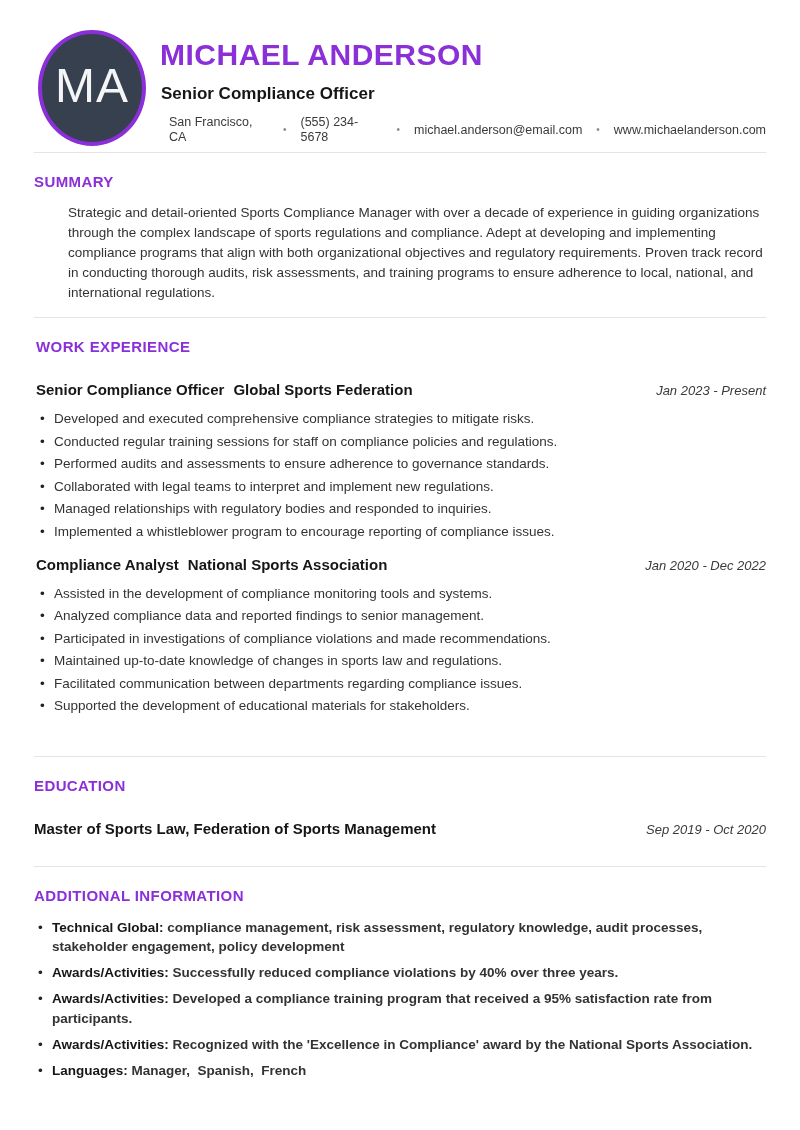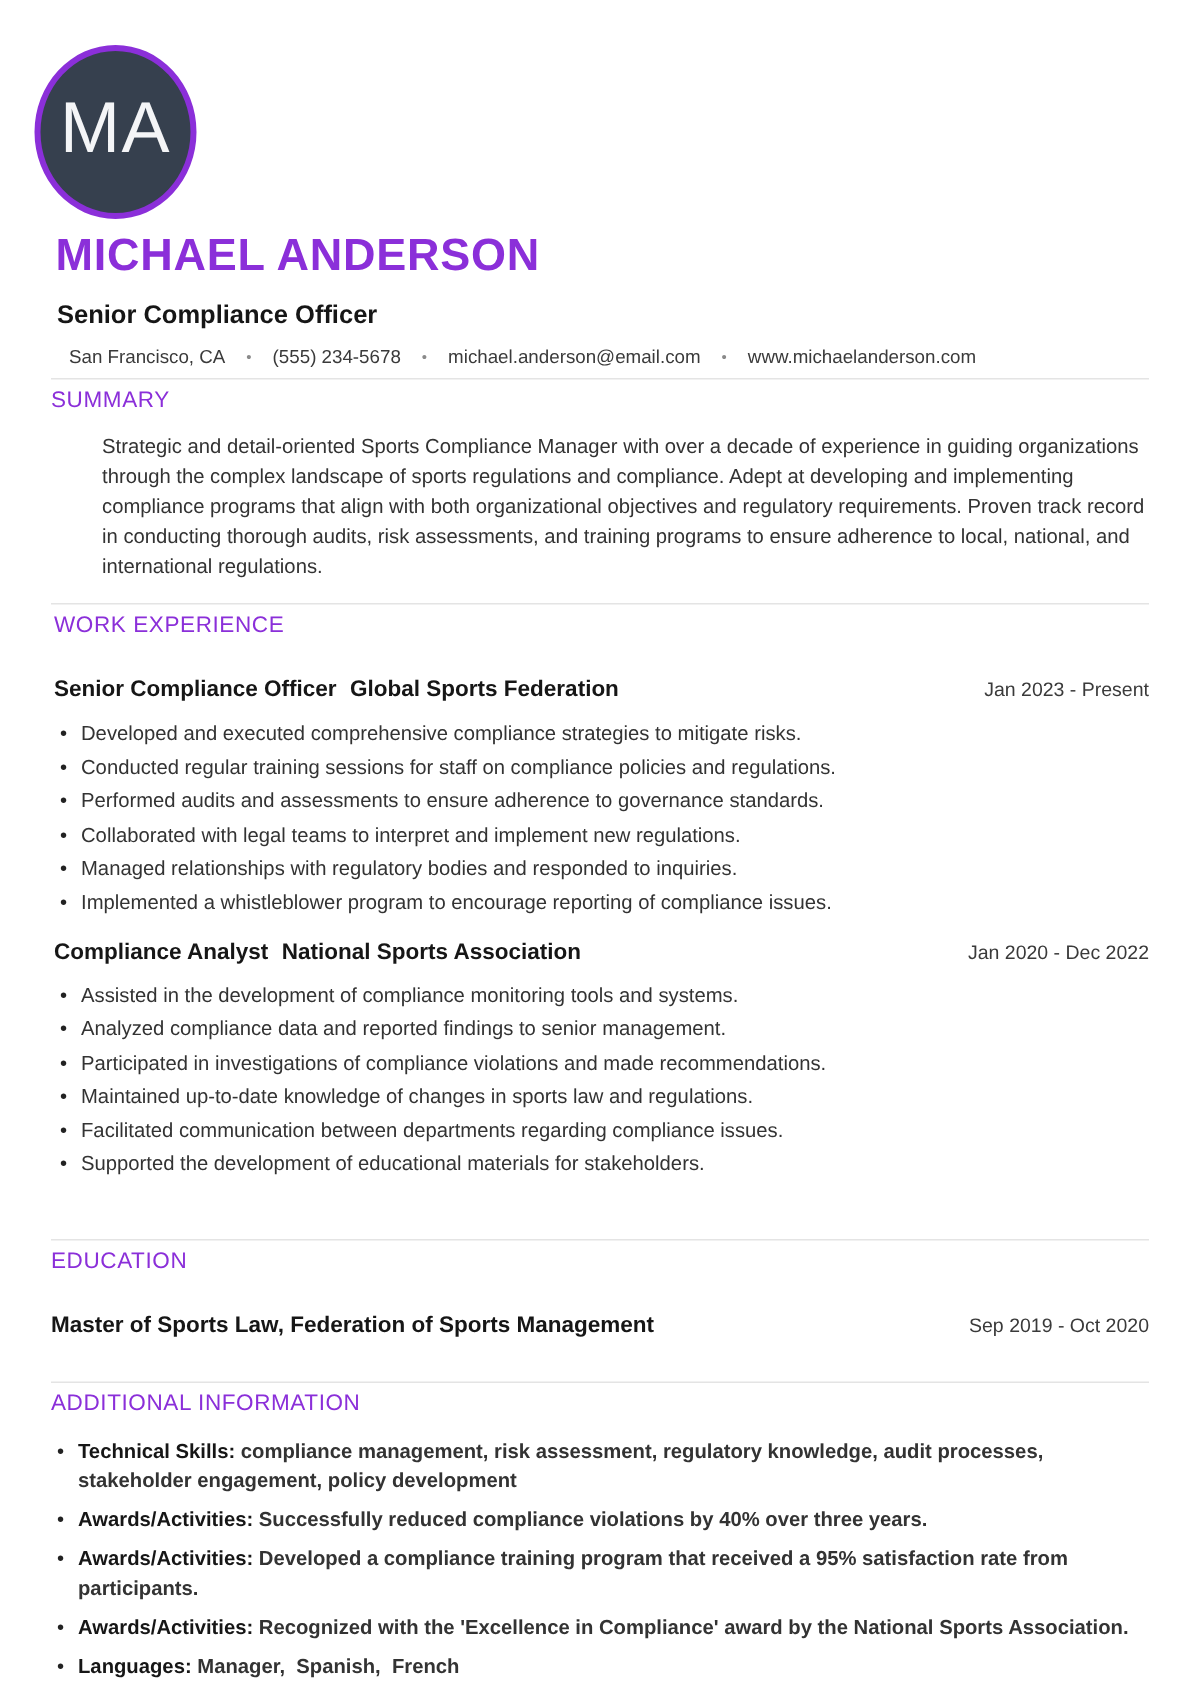--- a/index.html
+++ b/index.html
@@ -21,22 +21,21 @@
     width: 800px;
     height: 1130px;
     background: #ffffff;
     overflow: hidden;
     position: relative;
   }
   
   .header {
     display: flex;
     align-items: flex-start;
-    padding: 30px 34px 0 23px;
-    flex-direction: column;
+    padding: 30px 34px 0 38px;
   }
   .avatar {
     width: 108px;
     height: 116px;
     border-radius: 50%;
     background: var(--avatar-bg);
     border: 4px solid var(--avatar-ring);
     display: flex;
     align-items: center;
     justify-content: center;
@@ -87,23 +86,23 @@
     margin: 0 34px;
   }
   .divider-1 { margin-top: 6px; }
   .divider-2 { margin-top: 14px; }
   .divider-3 { margin-top: 25px; }
   .divider-4 { margin-top: 28px; }
   .section { padding: 0 34px; }
   .section-heading {
     color: var(--accent);
     font-size: 15px;
-    font-weight: 400;
+    font-weight: 700;
     letter-spacing: 0.4px;
-    margin-top: 6px;
+    margin-top: 21px;
     line-height: 1.1;
   }
   .summary-text {
     margin-top: 12px;
     font-size: 13.5px;
     line-height: 20px;
     color: var(--text);
     max-width: 732px;
     margin-left: 34px;
   }
@@ -112,20 +111,21 @@
     display: flex;
     justify-content: space-between;
     align-items: baseline;
     margin-top: 14px;
   }
   .entry-header.first { margin-top: 26px; }
   .entry-title-group { font-size: 15px; font-weight: 700; color: var(--heading-text); line-height: 1.2; }
   .entry-company { margin-left: 9px; }
   .entry-dates {
     font-size: 13px;
+    font-style: italic;
     color: var(--muted);
     white-space: nowrap;
   }
   ul.bullet-list { list-style: none; margin-top: 10px; }
   ul.bullet-list li {
     position: relative;
     padding-left: 18px;
     font-size: 13.5px;
     line-height: 20px;
     margin-bottom: 2.5px;
@@ -240,21 +240,21 @@
       <div class="entry-title-group">Master of Sports Law, Federation of Sports Management</div>
       <span class="entry-dates">Sep 2019 - Oct 2020</span>
     </div>
   </div>
 
   <hr class="divider divider-4">
 
   <div class="section">
     <div class="section-heading">ADDITIONAL INFORMATION</div>
     <ul class="additional-list">
-      <li><span class="ai-label">Technical Skills:</span> <span class="ai-text">compliance management, risk assessment, regulatory knowledge, audit processes, stakeholder engagement, policy development</span></li>
+      <li><span class="ai-label">Technical Global:</span> <span class="ai-text">compliance management, risk assessment, regulatory knowledge, audit processes, stakeholder engagement, policy development</span></li>
       <li><span class="ai-label">Awards/Activities:</span> <span class="ai-text">Successfully reduced compliance violations by 40% over three years.</span></li>
       <li><span class="ai-label">Awards/Activities:</span> <span class="ai-text">Developed a compliance training program that received a 95% satisfaction rate from participants.</span></li>
       <li><span class="ai-label">Awards/Activities:</span> <span class="ai-text">Recognized with the 'Excellence in Compliance' award by the National Sports Association.</span></li>
       <li><span class="ai-label">Languages:</span> <span class="ai-text">Manager,  Spanish,  French</span></li>
     </ul>
   </div>
 
 </div>
 
 </body></html>

